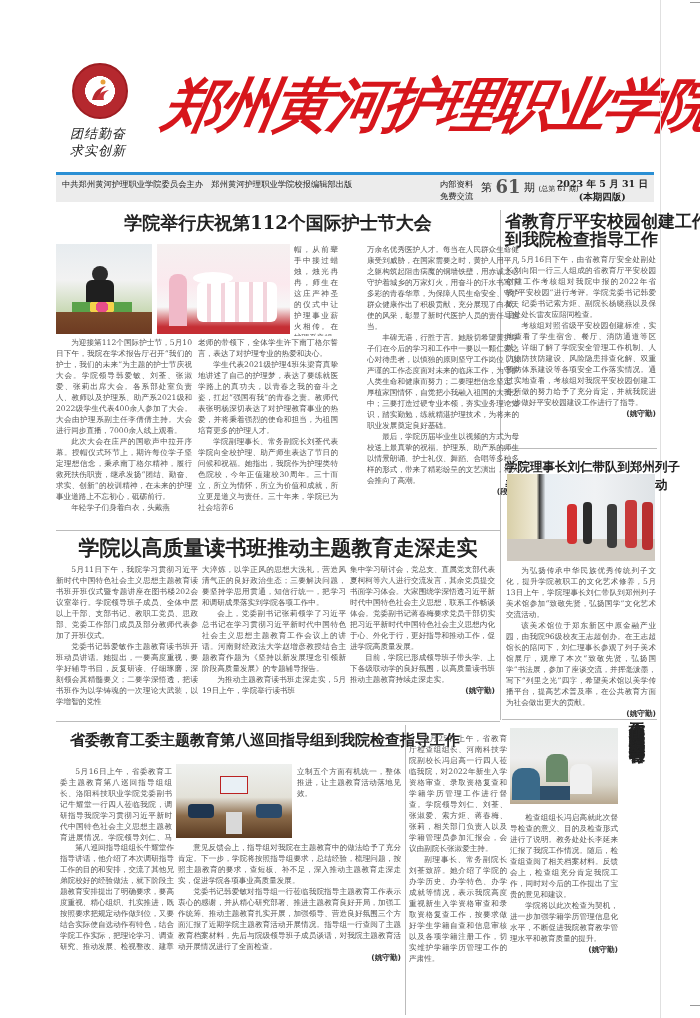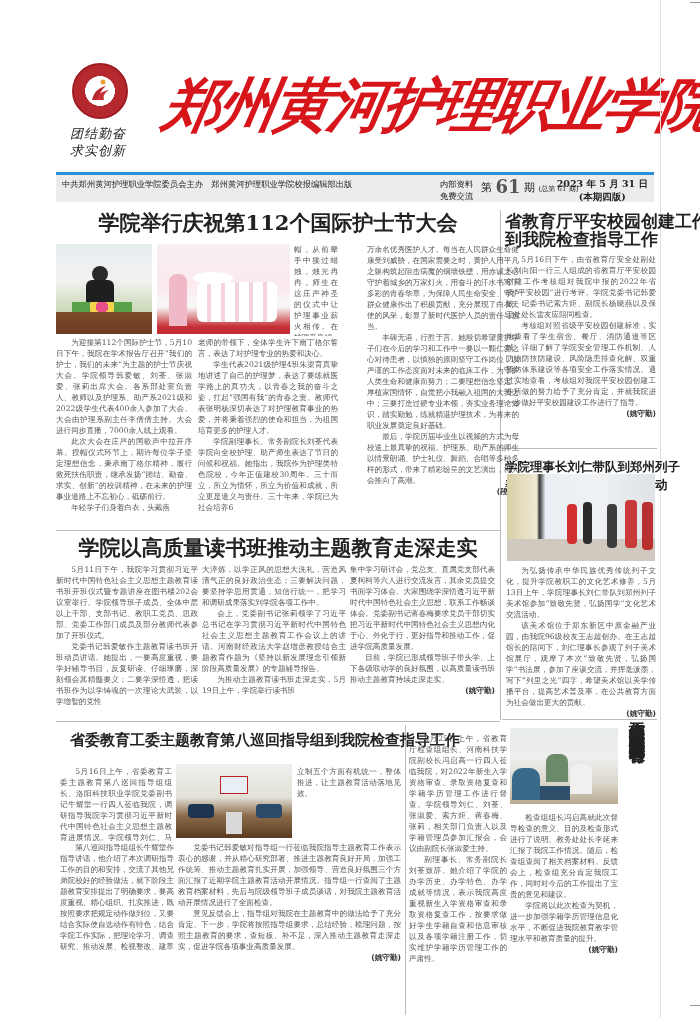--- a/index.html
+++ b/index.html
@@ -82,21 +82,21 @@
 <div class="vline" style="left:500px;top:210px;height:510px;"></div>
 <div class="hline" style="left:56px;top:530px;width:444px;"></div>
 <div class="hline" style="left:56px;top:721px;width:444px;"></div>
 <div class="hline" style="left:502px;top:448px;width:155px;"></div>
 <div class="hline" style="left:502px;top:719px;width:155px;"></div>
 <div class="vline" style="left:405px;top:725px;height:290px;"></div>
 <div class="vline" style="left:660px;top:0px;height:1018px;background:#e0e0e0;"></div>
 <div class="edge-mark" style="top:2px;"></div>
 <div class="edge-mark" style="top:1005px;"></div>
 
-<div class="headline" style="left:56px;top:208px;width:444px;font-size:21px;line-height:30px;">学院举行庆祝第112个国际护士节大会</div>
+<div class="headline" style="left:56px;top:208px;width:444px;font-size:18px;line-height:30px;">学院举行庆祝第112个国际护士节大会</div>
 
 <div class="photo" style="left:56px;top:244px;width:96px;height:90px;background:linear-gradient(180deg,#e7ecef 0%,#f2f2f2 40%,#c9d9b5 75%,#7a4a2a 76%,#6d3b22 100%);">
   <div style="position:absolute;left:36px;top:22px;width:16px;height:16px;border-radius:50%;background:#2b2b2b;"></div>
   <div style="position:absolute;left:30px;top:36px;width:28px;height:24px;background:#1f1f1f;border-radius:6px 6px 0 0;"></div>
   <div style="position:absolute;left:16px;top:58px;width:60px;height:10px;background:radial-gradient(circle,#e84e8a 0 20%,#f4d24a 21% 40%,#5aa24a 41%);"></div>
 </div>
 <div class="photo" style="left:157px;top:244px;width:133px;height:90px;background:linear-gradient(180deg,#f5f0f0 0%,#fbe9ee 45%,#f7f7f7 70%,#c52e34 92%);">
   <div style="position:absolute;left:12px;top:30px;width:18px;height:52px;background:#f0b9c8;border-radius:8px 8px 0 0;"></div>
   <div style="position:absolute;left:40px;top:38px;width:80px;height:40px;background:repeating-linear-gradient(90deg,#ffffff 0 10px,#f3d4dc 10px 14px);border-radius:6px;"></div>
   <div style="position:absolute;left:36px;top:28px;width:40px;height:12px;background:#fff;border-radius:50%;"></div>
@@ -177,22 +177,22 @@
 <div class="col" style="left:60px;top:766px;width:112px;height:76px;">
   <p>5月16日上午，省委教育工委主题教育第八巡回指导组组长、洛阳科技职业学院党委副书记牛耀堂一行四人莅临我院，调研指导我院学习贯彻习近平新时代中国特色社会主义思想主题教育进展情况。学院领导刘仁、马明芬、韩爱敏、刘荃、索方炬、蒋春梅、杨晓燕出席会议，组织部、宣传部、党办及各党总支（直属党支部）负责人参加会议。会议由党委书记韩爱敏主持。</p>
 </div>
 <div class="col" style="left:60px;top:842px;width:114px;height:170px;">
   <p>第八巡回指导组组长牛耀堂作指导讲话，他介绍了本次调研指导工作的目的和安排，交流了其他兄弟院校好的经验做法，就下阶段主题教育安排提出了明确要求，要高度重视、精心组织、扎实推进，既按照要求把规定动作做到位，又要结合实际使自选动作有特色，结合学院工作实际，把理论学习、调查研究、推动发展、检视整改、建章</p>
 </div>
 <div class="col" style="left:297px;top:766px;width:104px;height:76px;">
   <div>立制五个方面有机统一，整体推进，让主题教育活动落地见效。</div>
 </div>
 <div class="col" style="left:178px;top:842px;width:223px;height:170px;">
+  <p>意见反馈会上，指导组对我院在主题教育中的做法给予了充分肯定。下一步，学院将按照指导组要求，总结经验，梳理问题，按照主题教育的要求，查短板、补不足，深入推动主题教育走深走实，促进学院各项事业高质量发展。</p>
   <p>党委书记韩爱敏对指导组一行莅临我院指导主题教育工作表示衷心的感谢，并从精心研究部署、推进主题教育良好开局，加强工作统筹、推动主题教育扎实开展，加强领导、营造良好氛围三个方面汇报了近期学院主题教育活动开展情况。指导组一行查阅了主题教育档案材料，先后与院级领导班子成员谈话，对我院主题教育活动开展情况进行了全面检查。</p>
-  <p>意见反馈会上，指导组对我院在主题教育中的做法给予了充分肯定。下一步，学院将按照指导组要求，总结经验，梳理问题，按照主题教育的要求，查短板、补不足，深入推动主题教育走深走实，促进学院各项事业高质量发展。</p>
   <span class="byline">(姚守勤)</span>
 </div>
 
 <div class="col" style="left:409px;top:733px;width:98px;height:280px;">
   <p>5月25日上午，省教育厅检查组组长、河南科技学院副校长冯启高一行四人莅临我院，对2022年新生入学资格审查、录取资格复查和学籍学历管理工作进行督查。学院领导刘仁、刘荃、张淑爱、索方炬、蒋春梅、张莉，相关部门负责人以及学籍管理员参加汇报会，会议由副院长张淑爱主持。</p>
   <p>副理事长、常务副院长刘荃致辞。她介绍了学院的办学历史、办学特色、办学成就等情况，表示我院高度重视新生入学资格审查和录取资格复查工作，按要求做好学生学籍自查和信息审核以及各项学籍注册工作，切实维护学籍学历管理工作的严肃性。</p>
 </div>
 <div class="photo" style="left:510px;top:728px;width:108px;height:76px;background:linear-gradient(180deg,#e8ecea 0%,#eeeeee 40%,#d8d4c8 75%,#b8a890 100%);">
   <div style="position:absolute;left:2px;top:40px;width:28px;height:32px;background:#3a6a8a;border-radius:10px 10px 0 0;"></div>
   <div style="position:absolute;left:36px;top:26px;width:22px;height:28px;background:#6a8a6a;border-radius:8px 8px 0 0;"></div>

